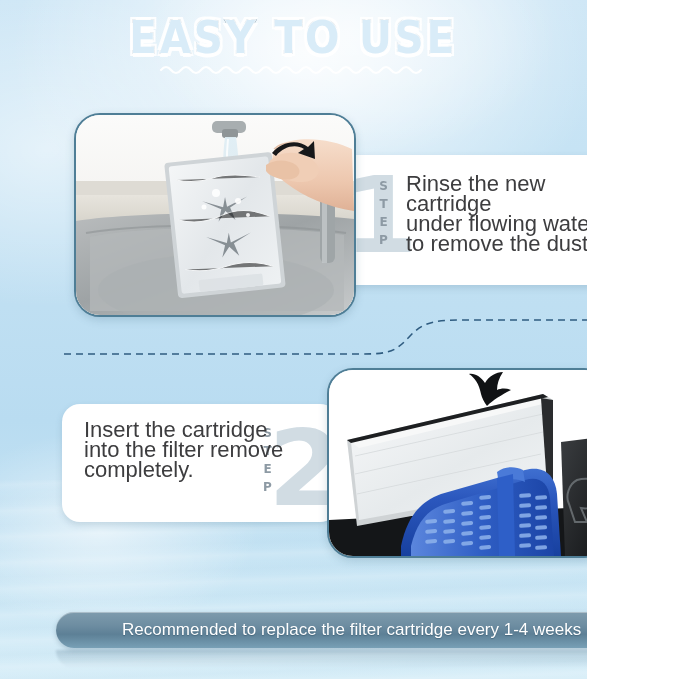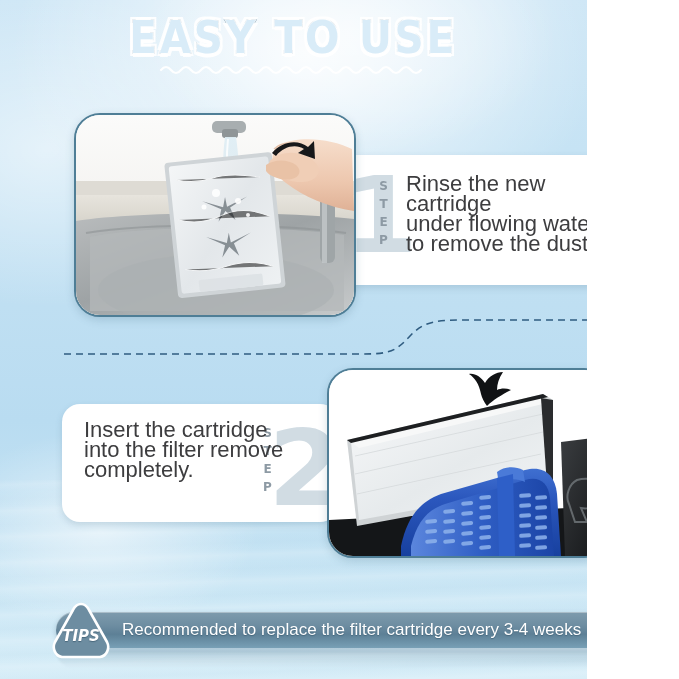--- a/index.html
+++ b/index.html
@@ -418,22 +418,16 @@
         </g>
       </g>
 
       <path d="M232 72 L279 66 L279 186 L236 186 Z" fill="url(#blackG)"></path>
       <path d="M248 110 C262 106 272 112 272 124 C272 134 262 140 252 138 L258 152 L246 152 L240 134 C236 126 240 114 248 110 Z" fill="none" stroke="#6e7478" stroke-width="2" opacity="0.85"></path>
     </svg>
   </div>
 
   <div class="tips-reflection"></div>
   <div class="tips-bar">
-    <div class="tips-text">Recommended to replace the filter cartridge every 3-4 weeks</div>
-  </div>
-  <div class="tips-badge">
-    <svg viewBox="0 0 66 62" width="66" height="62">
-      <path d="M33 4 C37 4 39 6 41 10 L59 42 C62 48 59 56 52 57 L14 57 C7 56 4 48 7 42 L25 10 C27 6 29 4 33 4 Z" fill="#6d8da1" stroke="#ffffff" stroke-width="2.6" stroke-linejoin="round"></path>
-    </svg>
-    <div class="tips-badge-label">TIPS</div>
+    <div class="tips-text">Recommended to replace the filter cartridge every 1-4 weeks</div>
   </div>
 
 </div>
 
 </body></html>

